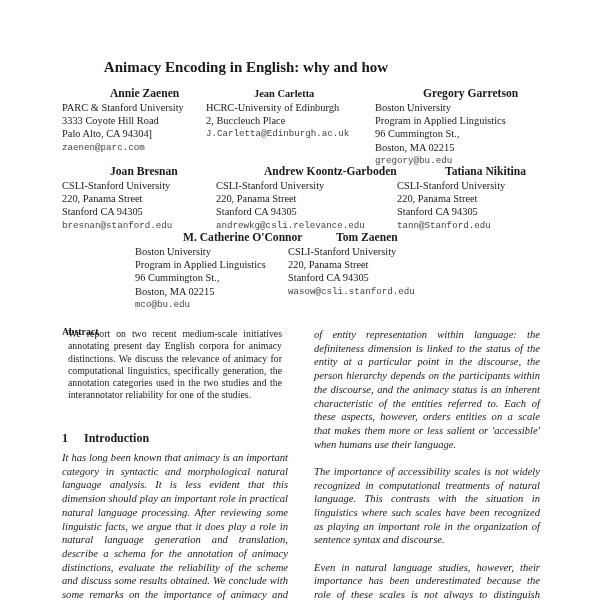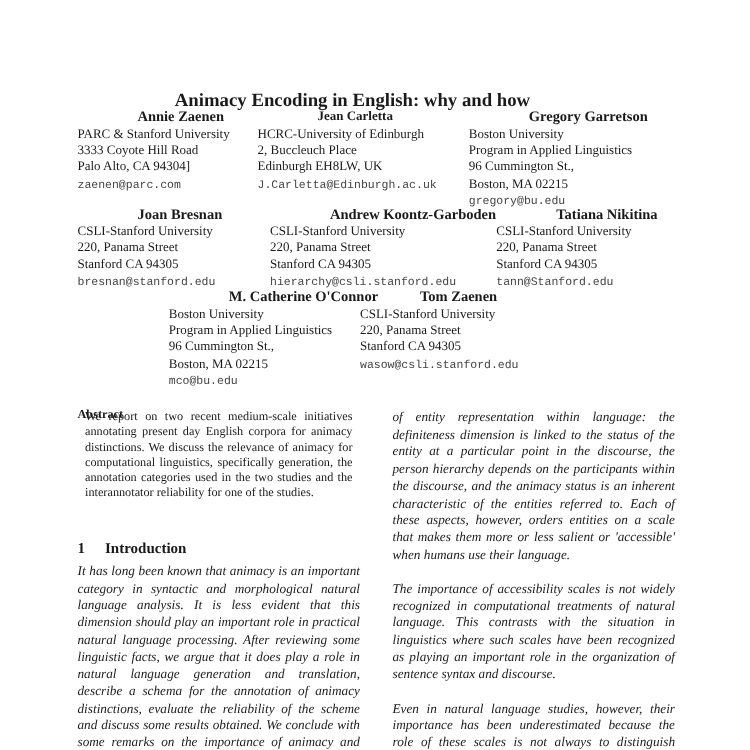--- a/index.html
+++ b/index.html
@@ -1,19 +1,19 @@
 <!DOCTYPE html>
 <html><head>
 <meta charset="utf-8">
 <style>
   html, body { margin:0; padding:0; background:#ffffff; }
   body { width:600px; height:600px; overflow:hidden; position:relative;
          font-family:"Liberation Serif","DejaVu Serif",serif; color:#1a1a1a; }
   .abs { position:absolute; }
-  .title { left:0; width:492px; top:73px; text-align:center; font-weight:bold; font-size:15px;padding-left:36px; }
+  .title { left:0; width:492px; top:59px; text-align:center; font-weight:bold; font-size:15px; }
   .author { position:absolute; font-size:10.4px; line-height:13.2px; white-space:nowrap; }
   .author .name { font-weight:bold; font-size:11.6px; line-height:14px;margin-left:48px; }
   .author .email { font-family:"Liberation Mono","DejaVu Sans Mono",monospace; font-size:9.2px; color:#444; }
   .col { position:absolute; font-size:10.6px; line-height:13.7px; text-align:justify; }
   .col p { margin:0 0 13.5px 0;font-style:italic; }
   .abstract-head { position:absolute; left:62px; width:226px; top:326px; text-align:left;
                    font-weight:bold; font-size:9.8px; }
   .abstract-text { position:absolute; left:68px; width:214px; top:328px; font-size:9.8px;
                    line-height:12.3px; text-align:justify; }
   .sec-head { position:absolute; left:62px; top:431px; font-weight:bold; font-size:12px; }
@@ -28,21 +28,20 @@
   <div class="name">Annie Zaenen</div>
   <div>PARC &amp; Stanford University</div>
   <div>3333 Coyote Hill Road</div>
   <div>Palo Alto, CA 94304]</div>
   <div class="email">zaenen@parc.com</div>
 </div>
 <div class="author" style="left:206px; top:87px;">
   <div class="name" style="font-size:10.4px;">Jean Carletta</div>
   <div>HCRC-University of Edinburgh</div>
   <div>2, Buccleuch Place</div>
-  <div>Edinburgh EH8LW, UK</div>
   <div class="email">J.Carletta@Edinburgh.ac.uk</div>
 </div>
 <div class="author" style="left:375px; top:87px;">
   <div class="name">Gregory Garretson</div>
   <div>Boston University</div>
   <div>Program in Applied Linguistics</div>
   <div>96 Cummington St.,</div>
   <div>Boston, MA 02215</div>
   <div class="email">gregory@bu.edu</div>
 </div>
@@ -52,21 +51,21 @@
   <div>CSLI-Stanford University</div>
   <div>220, Panama Street</div>
   <div>Stanford CA 94305</div>
   <div class="email">bresnan@stanford.edu</div>
 </div>
 <div class="author" style="left:216px; top:165px;">
   <div class="name">Andrew Koontz-Garboden</div>
   <div>CSLI-Stanford University</div>
   <div>220, Panama Street</div>
   <div>Stanford CA 94305</div>
-  <div class="email">hierarchy@csli.stanford.edu</div>
+  <div class="email">andrewkg@csli.relevance.edu</div>
 </div>
 <div class="author" style="left:397px; top:165px;">
   <div class="name">Tatiana Nikitina</div>
   <div>CSLI-Stanford University</div>
   <div>220, Panama Street</div>
   <div>Stanford CA 94305</div>
   <div class="email">tann@Stanford.edu</div>
 </div>
 
 <div class="author" style="left:135px; top:231px;">

